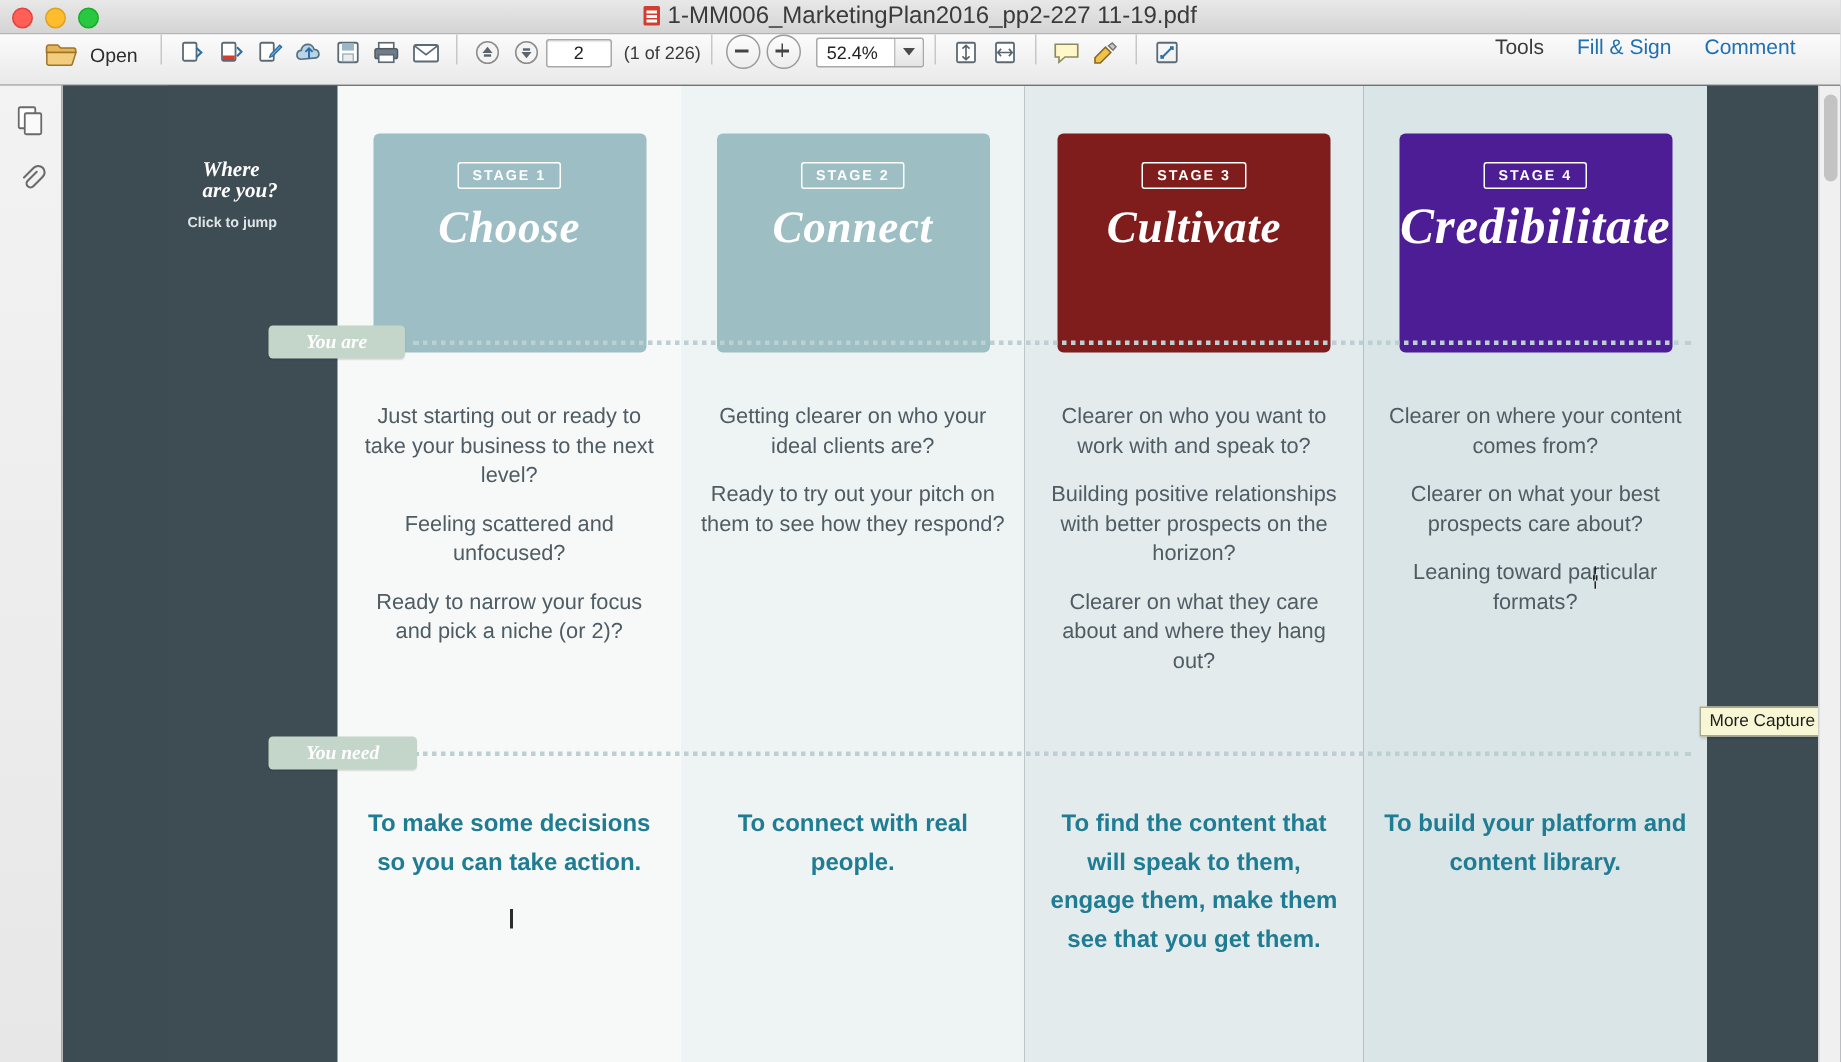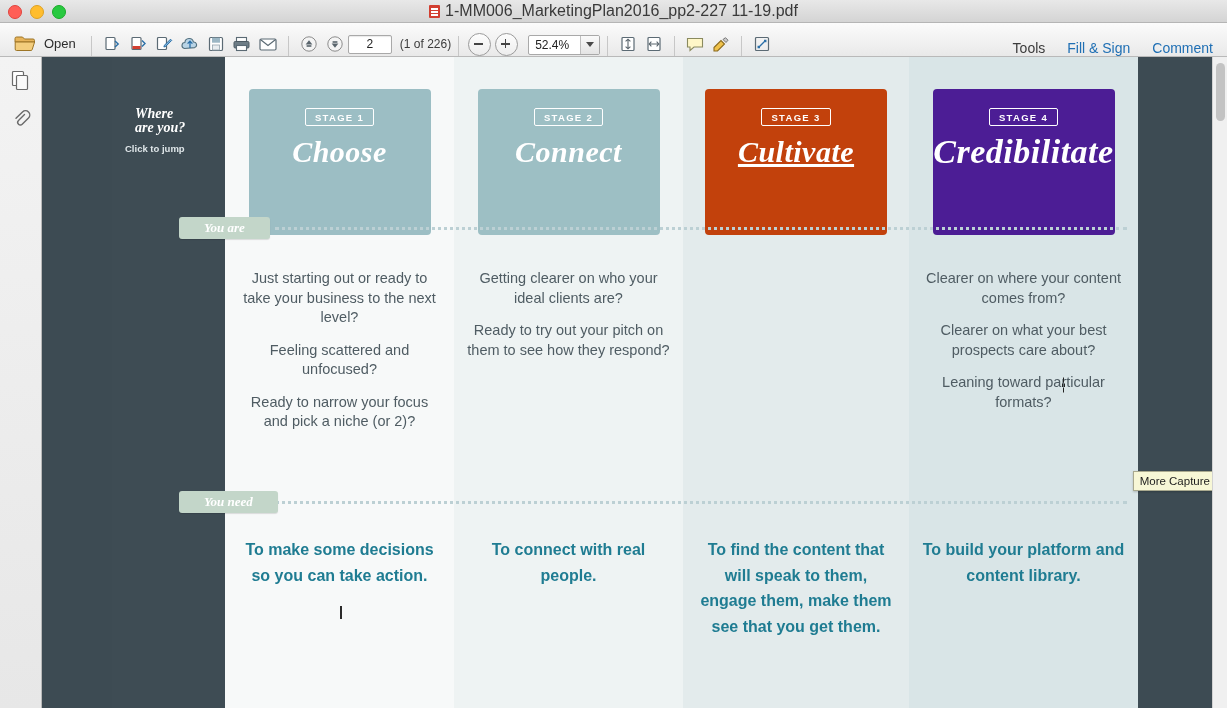--- a/index.html
+++ b/index.html
@@ -74,22 +74,22 @@
     background: #fff;
     box-shadow: 0 3px 0 #fff, 0 6px 0 #fff;
   }
 
   
   .toolbar {
     height: 34px;
     background: linear-gradient(#fbfbfb, #e9e9e9);
     border-bottom: 1px solid #b9b9b9;
     display: flex;
-    align-items: flex-end;
-    padding: 0 8px;
+    align-items: flex-start;
+    padding: 0 24px;
     box-sizing: border-box;
     position: relative;
   }
   .tb-group { display: flex; align-items: center; }
   .sep {
     width: 1px;
     height: 20px;
     background: #c7c7c7;
     margin: 0 7px;
   }
@@ -293,21 +293,21 @@
     transform: translateX(-50%);
     width: 182px;
     height: 146px;
     background: #9cbec4;
     border-radius: 4px;
     color: #ffffff;
     text-align: center;
     box-sizing: border-box;
   }
   .col.c2 .stagebox { background: #9dbfc4; }
-  .col.c3 .stagebox { background: #c2410c; text-decoration: underline; }
+  .col.c3 .stagebox { background: #7f1d1d; }
   .col.c4 .stagebox { background: #4c1d95; }
   .stage-tag {
     display: inline-block;
     margin-top: 19px;
     padding: 3px 9px 2px;
     border: 1px solid #ffffff;
     border-radius: 2px;
     font-size: 9.5px;
     letter-spacing: 1.3px;
     font-weight: bold;
@@ -649,20 +649,25 @@
               <p>Ready to try out your pitch on them to see how they respond?</p>
             </div>
             <div class="needtext">To connect with real people.</div>
           </div>
 
           <div class="col c3">
             <div class="stagebox">
               <div class="stage-tag">STAGE 3</div>
               <div class="stage-name">Cultivate</div>
             </div>
+            <div class="bodytext">
+              <p>Clearer on who you want to work with and speak to?</p>
+              <p>Building positive relationships with better prospects on the horizon?</p>
+              <p>Clearer on what they care about and where they hang out?</p>
+            </div>
             <div class="needtext">To find the content that will speak to them, engage them, make them see that you get them.</div>
           </div>
 
           <div class="col c4">
             <div class="stagebox">
               <div class="stage-tag">STAGE 4</div>
               <div class="stage-name">Credibilitate</div>
             </div>
             <div class="bodytext">
               <p>Clearer on where your content comes from?</p>

